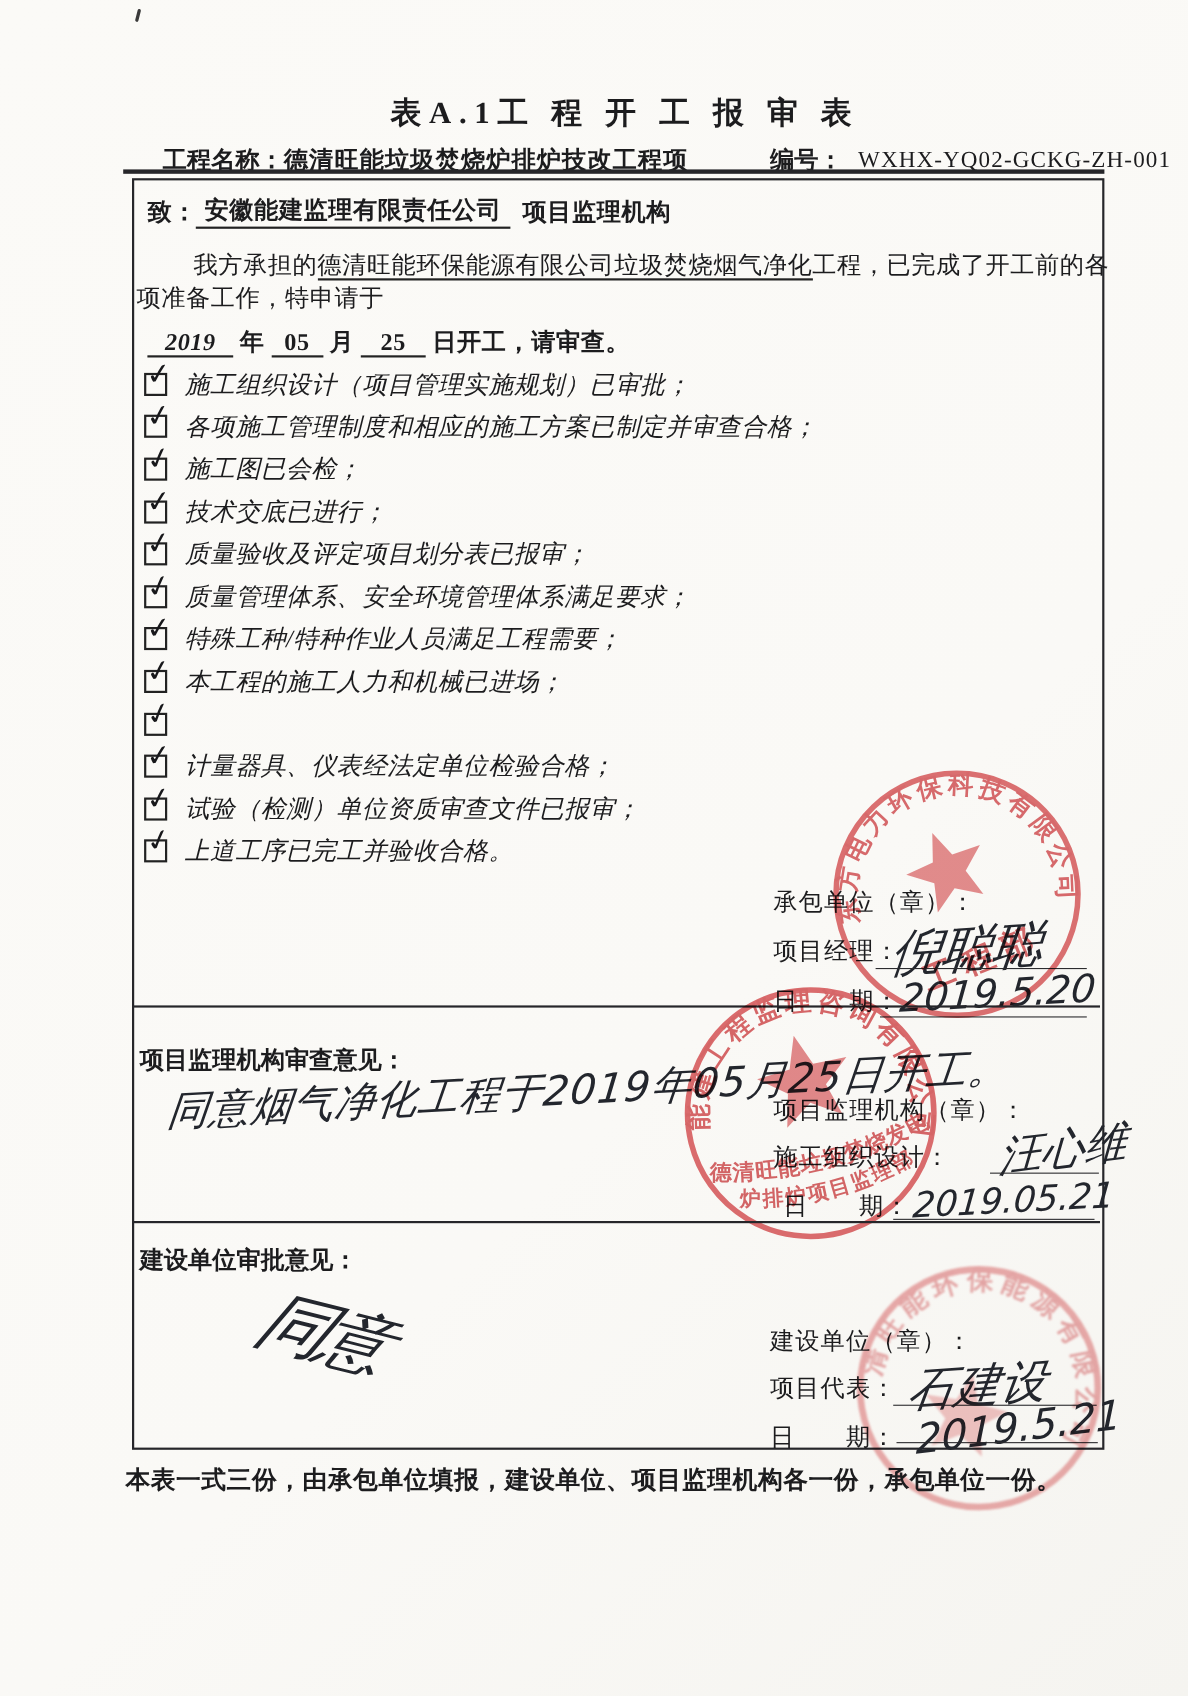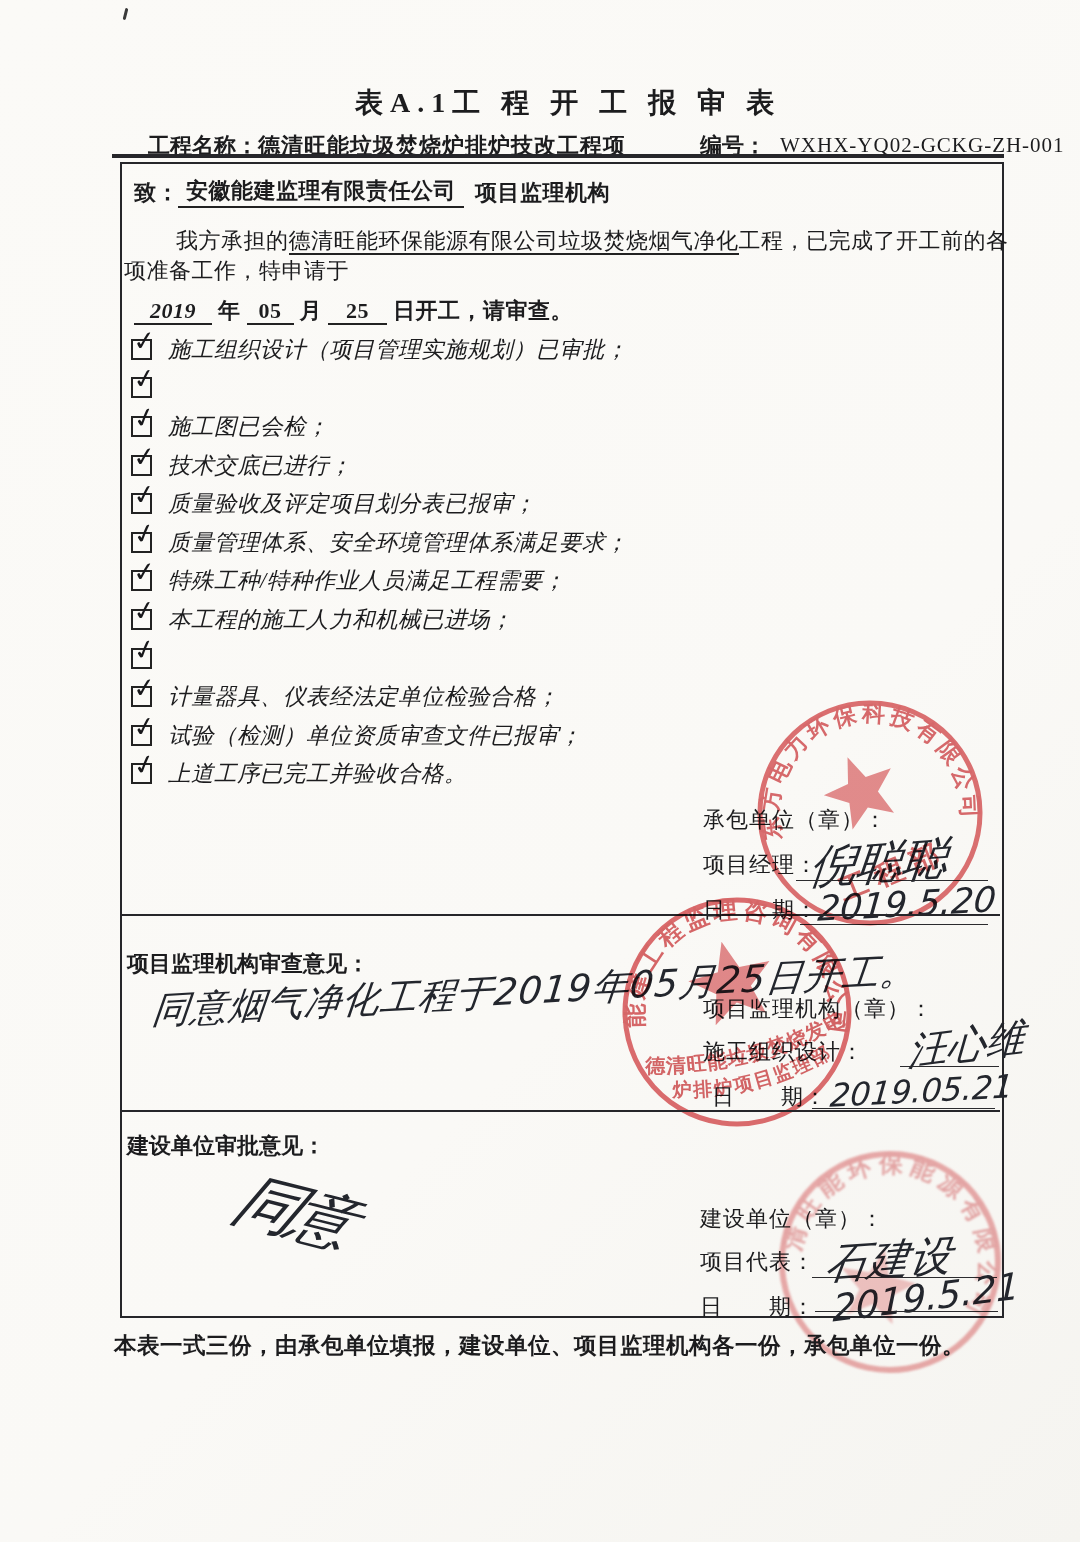--- a/index.html
+++ b/index.html
@@ -87,20 +87,21 @@
     <span class="checkbox">
           <span class="tick" style="transform: rotate(-6deg);">✓</span>
         </span>
     <span class="check-label">施工组织设计（项目管理实施规划）已审批；</span>
   </div>
 
   <div class="check-item">
     <span class="checkbox">
           <span class="tick" style="transform: rotate(-10deg);">✓</span>
         </span>
+    <span class="check-label">各项施工管理制度和相应的施工方案已制定并审查合格；</span>
   </div>
 
   <div class="check-item">
     <span class="checkbox">
           <span class="tick" style="transform: rotate(-14deg);">✓</span>
         </span>
     <span class="check-label">施工图已会检；</span>
   </div>
 
   <div class="check-item">

